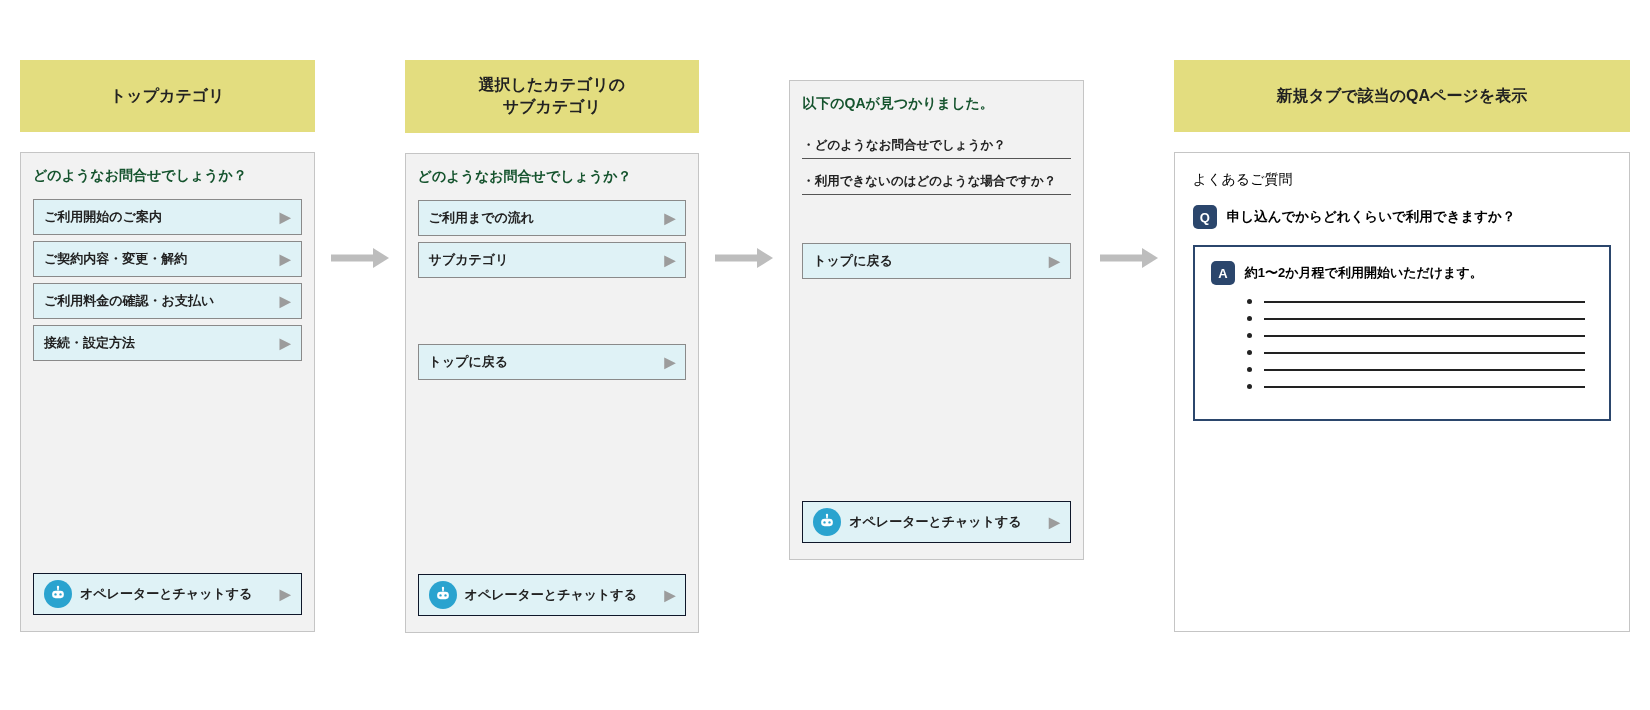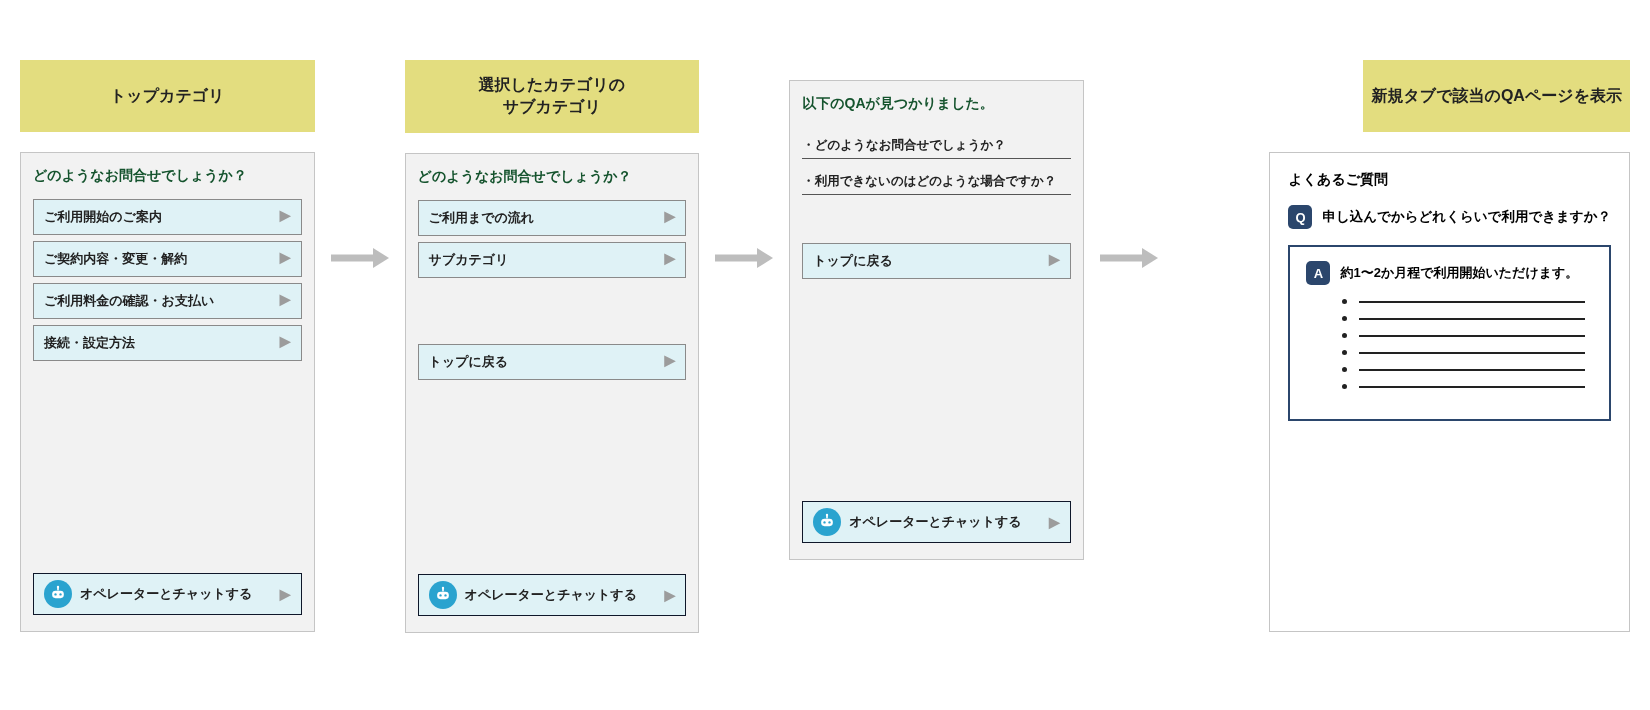--- a/index.html
+++ b/index.html
@@ -12,21 +12,21 @@
     display: flex;
     align-items: flex-start;
     gap: 16px;
   }
   .column {
     display: flex;
     flex-direction: column;
     align-items: stretch;
   }
   .col-narrow { width: 310px; }
-  .col-wide   { width: 480px; align-items: flex-end; }
+  .col-wide   { width: 480px; }
   .header-band {
     background: #e3dd7f;
     color: #222;
     font-weight: 700;
     text-align: center;
     padding: 14px 8px;
     min-height: 72px;
     display: flex;
     align-items: center;
     justify-content: center;
@@ -45,21 +45,21 @@
   .panel-prompt {
     font-size: 14px;
     font-weight: 700;
     color: #14532d;
     margin-bottom: 14px;
   }
   .option-row {
     background: #dff2f6;
     border: 1px solid #8a8a8a;
     display: flex;
-    align-items: flex-start;
+    align-items: center;
     justify-content: space-between;
     padding: 8px 10px;
     margin-bottom: 6px;
     font-size: 13px;
     font-weight: 700;
     color: #222;
   }
   .chevron-right {
     color: #9c9c9c;
     font-size: 14px;
@@ -130,21 +130,21 @@
     font-weight: 700;
     font-size: 14px;
     padding: 4px 10px;
     letter-spacing: 0.5px;
   }
   .qa-page-body {
     padding: 18px 18px 20px;
   }
   .faq-title {
     font-size: 14px;
-    font-weight: 700;
+    font-weight: 400;
     margin-bottom: 16px;
   }
   .q-line {
     display: flex;
     align-items: center;
     gap: 10px;
     font-size: 13.5px;
     font-weight: 700;
     margin-bottom: 16px;
   }

